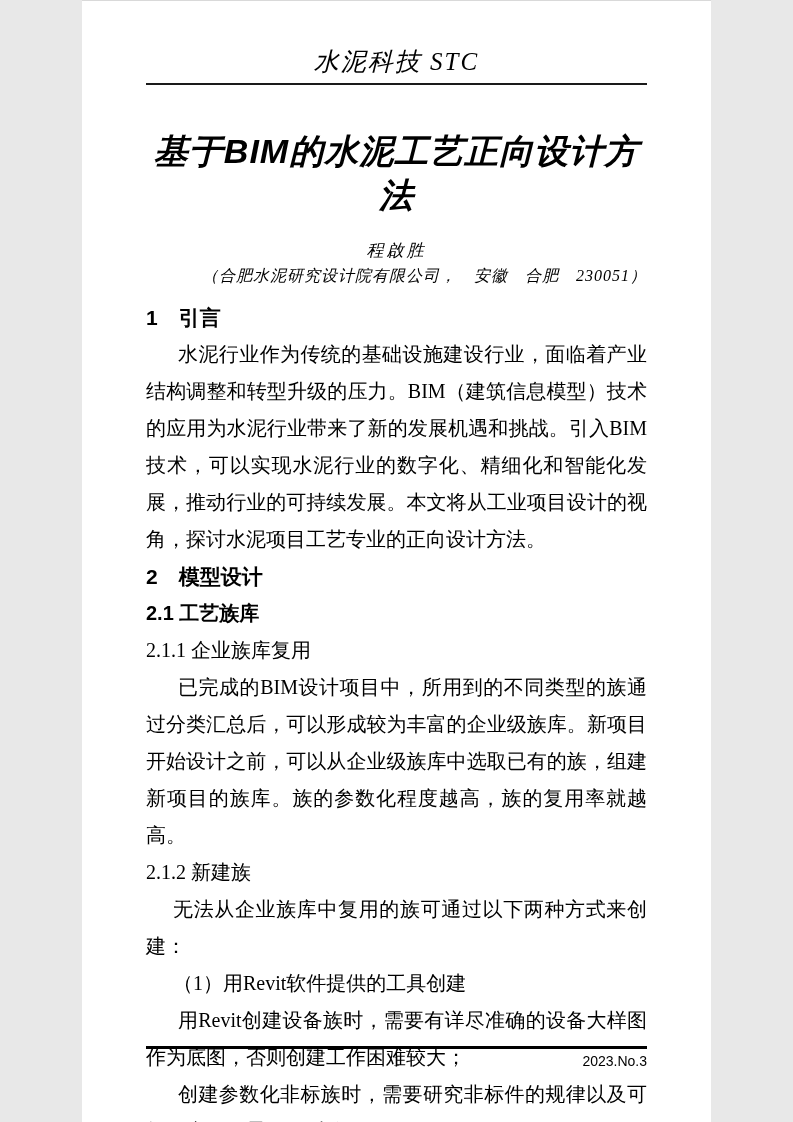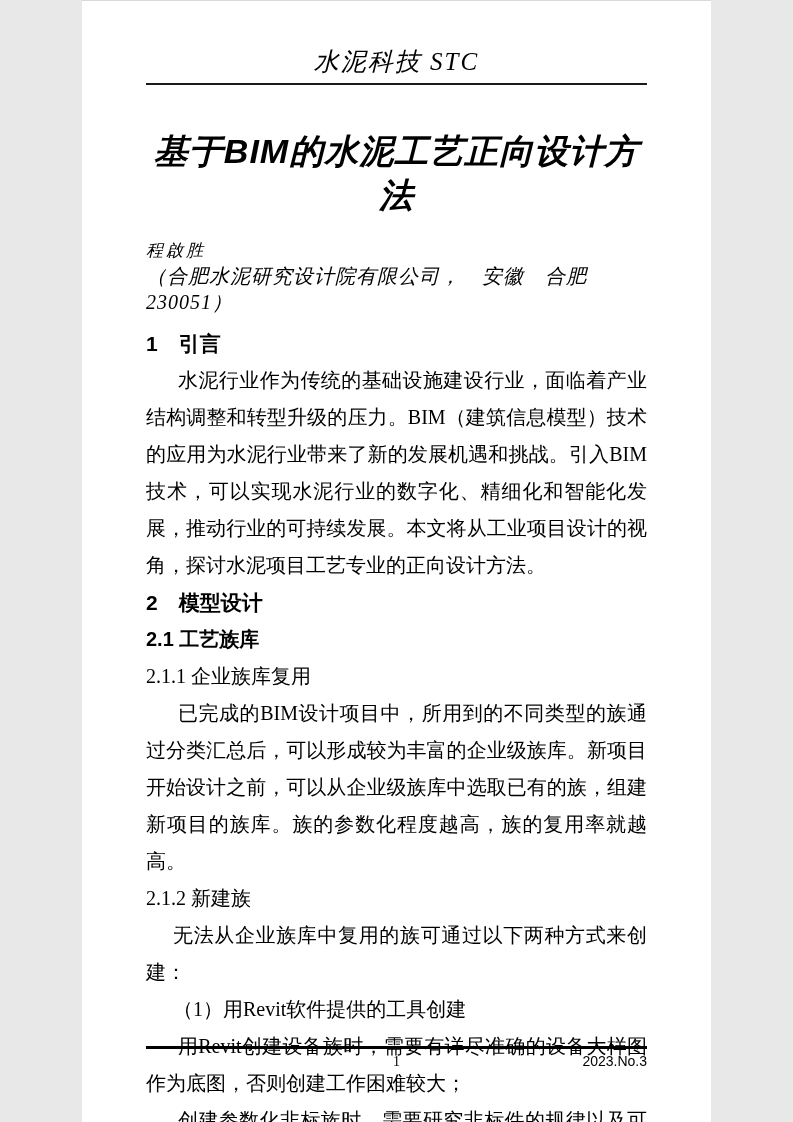--- a/index.html
+++ b/index.html
@@ -34,29 +34,29 @@
     text-align: center;
     font-family: "Liberation Sans", "DejaVu Sans", sans-serif;
     font-weight: bold;
     font-size: 34px;
     line-height: 44px;
     letter-spacing: 1px;
     font-style: italic;
   }
   .article-author {
     margin-top: 22px;
-    text-align: left;
+    text-align: center;
     font-size: 17px;
     line-height: 24px;
     font-style: italic;
     letter-spacing: 3px;
   }
   .article-affiliation {
-    text-align: left;
-    font-size: 20px;
+    text-align: right;
+    font-size: 16px;
     line-height: 26px;
     font-style: italic;
     letter-spacing: 1px;
   }
   
   .body-text { margin-top: 10px; }
   .blk {
     font-size: 20px;
     line-height: 37px;
     margin: 0;

